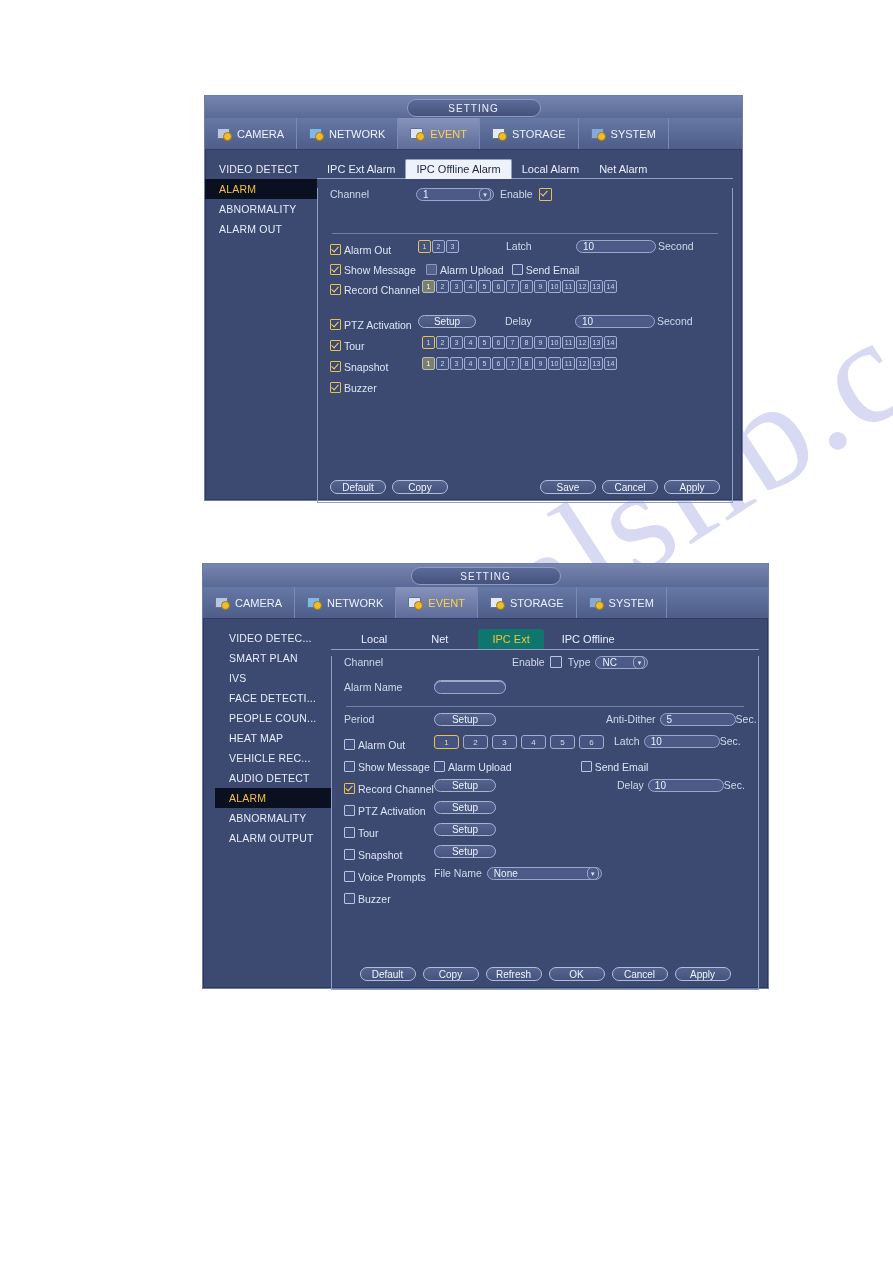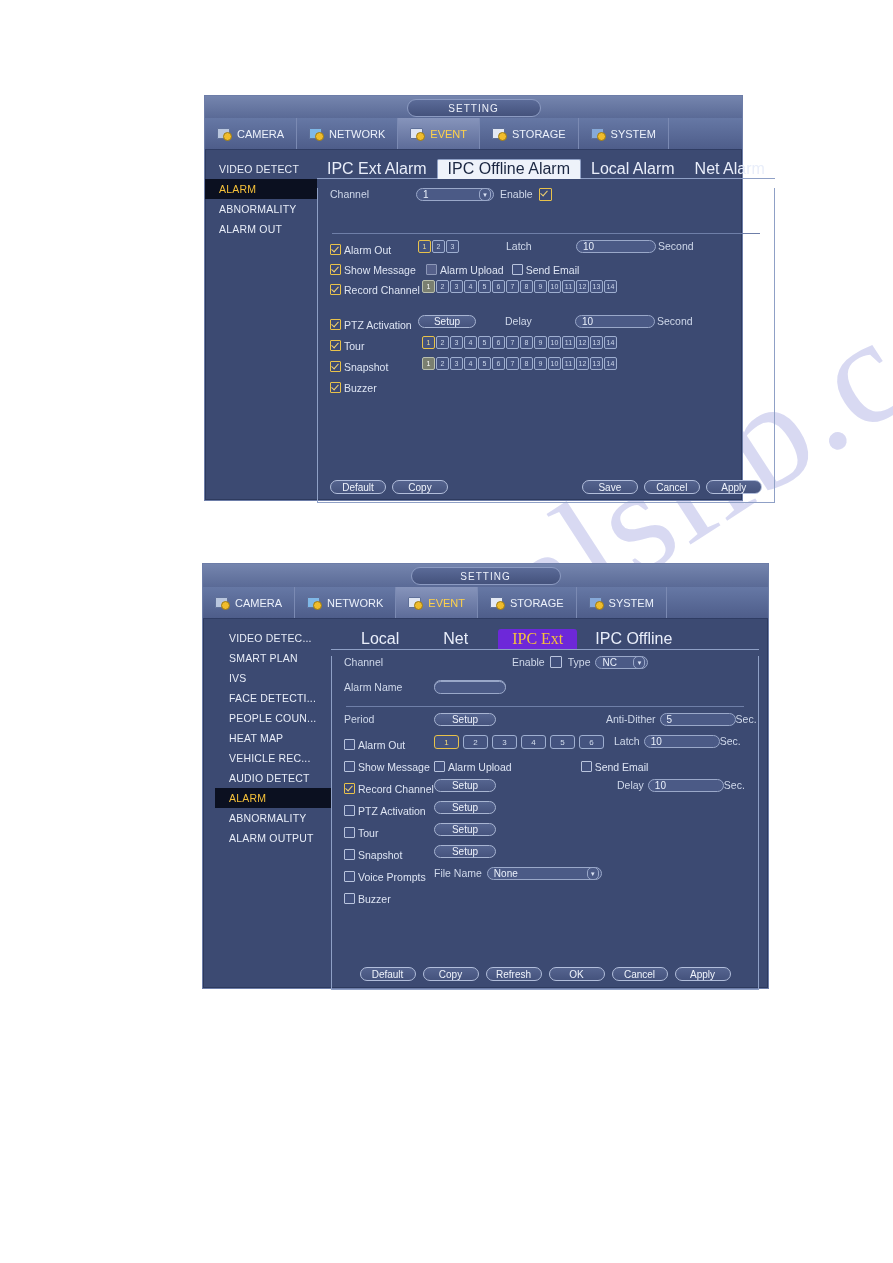--- a/index.html
+++ b/index.html
@@ -61,28 +61,28 @@
   .sidebar{width:112px;flex:0 0 112px;padding:9px 0 0 0;}
   .dlg.two .sidebar{width:116px;flex:0 0 116px;padding-left:12px;}
   .side-item{font-size:10.5px;color:#e7ecf7;padding:2px 0 2px 14px;
     height:16px;line-height:16px;white-space:nowrap;letter-spacing:.2px;}
   .side-item.active{background:#0b1020;color:#f5c13a;}
 
   
   .panel{flex:1;margin:9px 9px 8px 0;position:relative;}
   .subtabs{display:flex;height:19px;align-items:flex-end;
     border-bottom:1px solid #8fa0c6;}
-  .subtab{font-size:16px;color:#e9eefa;padding:2px 10px 2px 10px;
+  .subtab{font-size:11px;color:#e9eefa;padding:2px 10px 2px 10px;
     line-height:14px;white-space:nowrap;}
   .dlg.one .subtab.active{background:#eef2fa;color:#1b2742;
     border:1px solid #8fa0c6;border-bottom:1px solid #eef2fa;
     margin-bottom:-1px;border-radius:2px 2px 0 0;}
   .dlg.two .subtab{padding:3px 14px;}
-  .dlg.two .subtab.active{background:#6d28d9;color:#f5c13a;
-    border-radius:3px 3px 0 0;font-family:Liberation Serif, serif;}
+  .dlg.two .subtab.active{background:#0f766e;color:#f5c13a;
+    border-radius:3px 3px 0 0;}
   .panel-inner{border:1px solid #8fa0c6;border-top:none;
     height:calc(100% - 20px);position:relative;padding:0;}
 
   
   .row{display:flex;height:19px;font-size:10.5px;
        color:#dde4f3;}
   .lbl{color:#cfd8ea;}
   .sep{height:1px;background:#6f7fa8;margin:6px 14px;}
 
   

